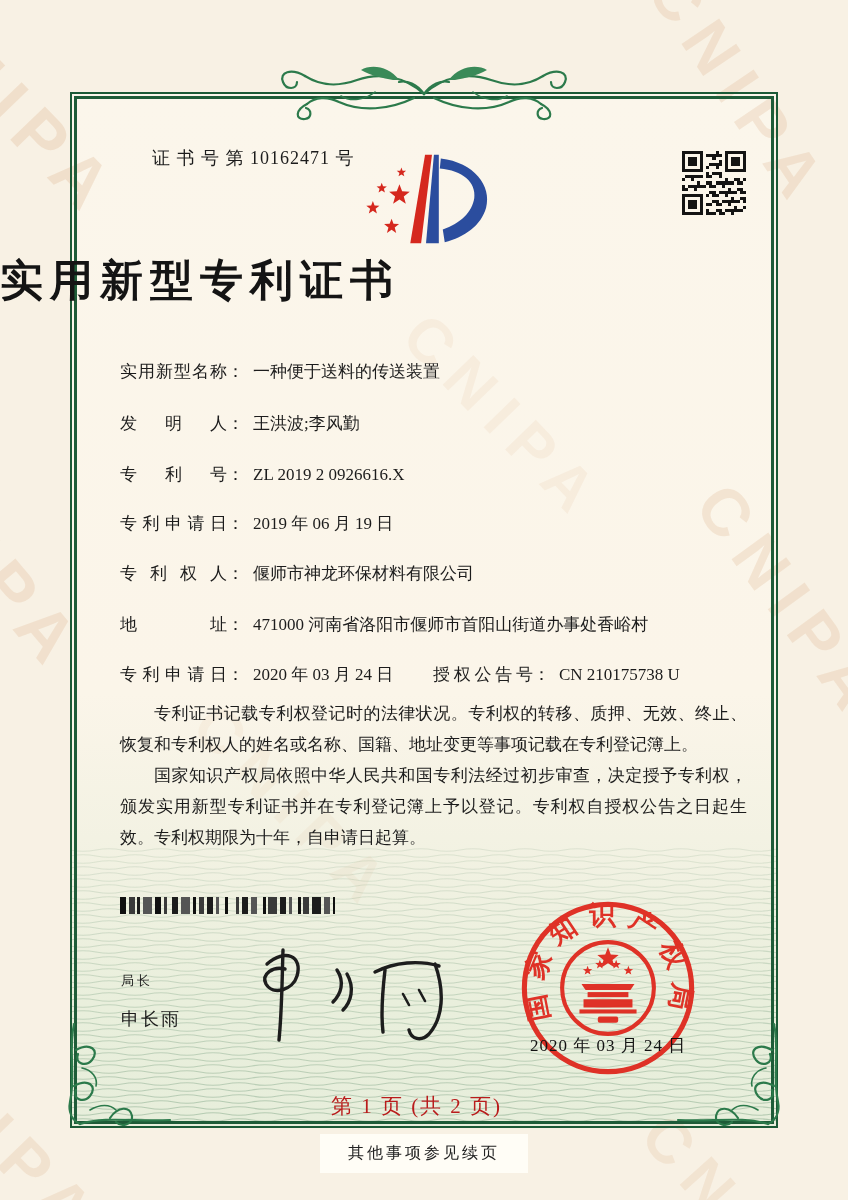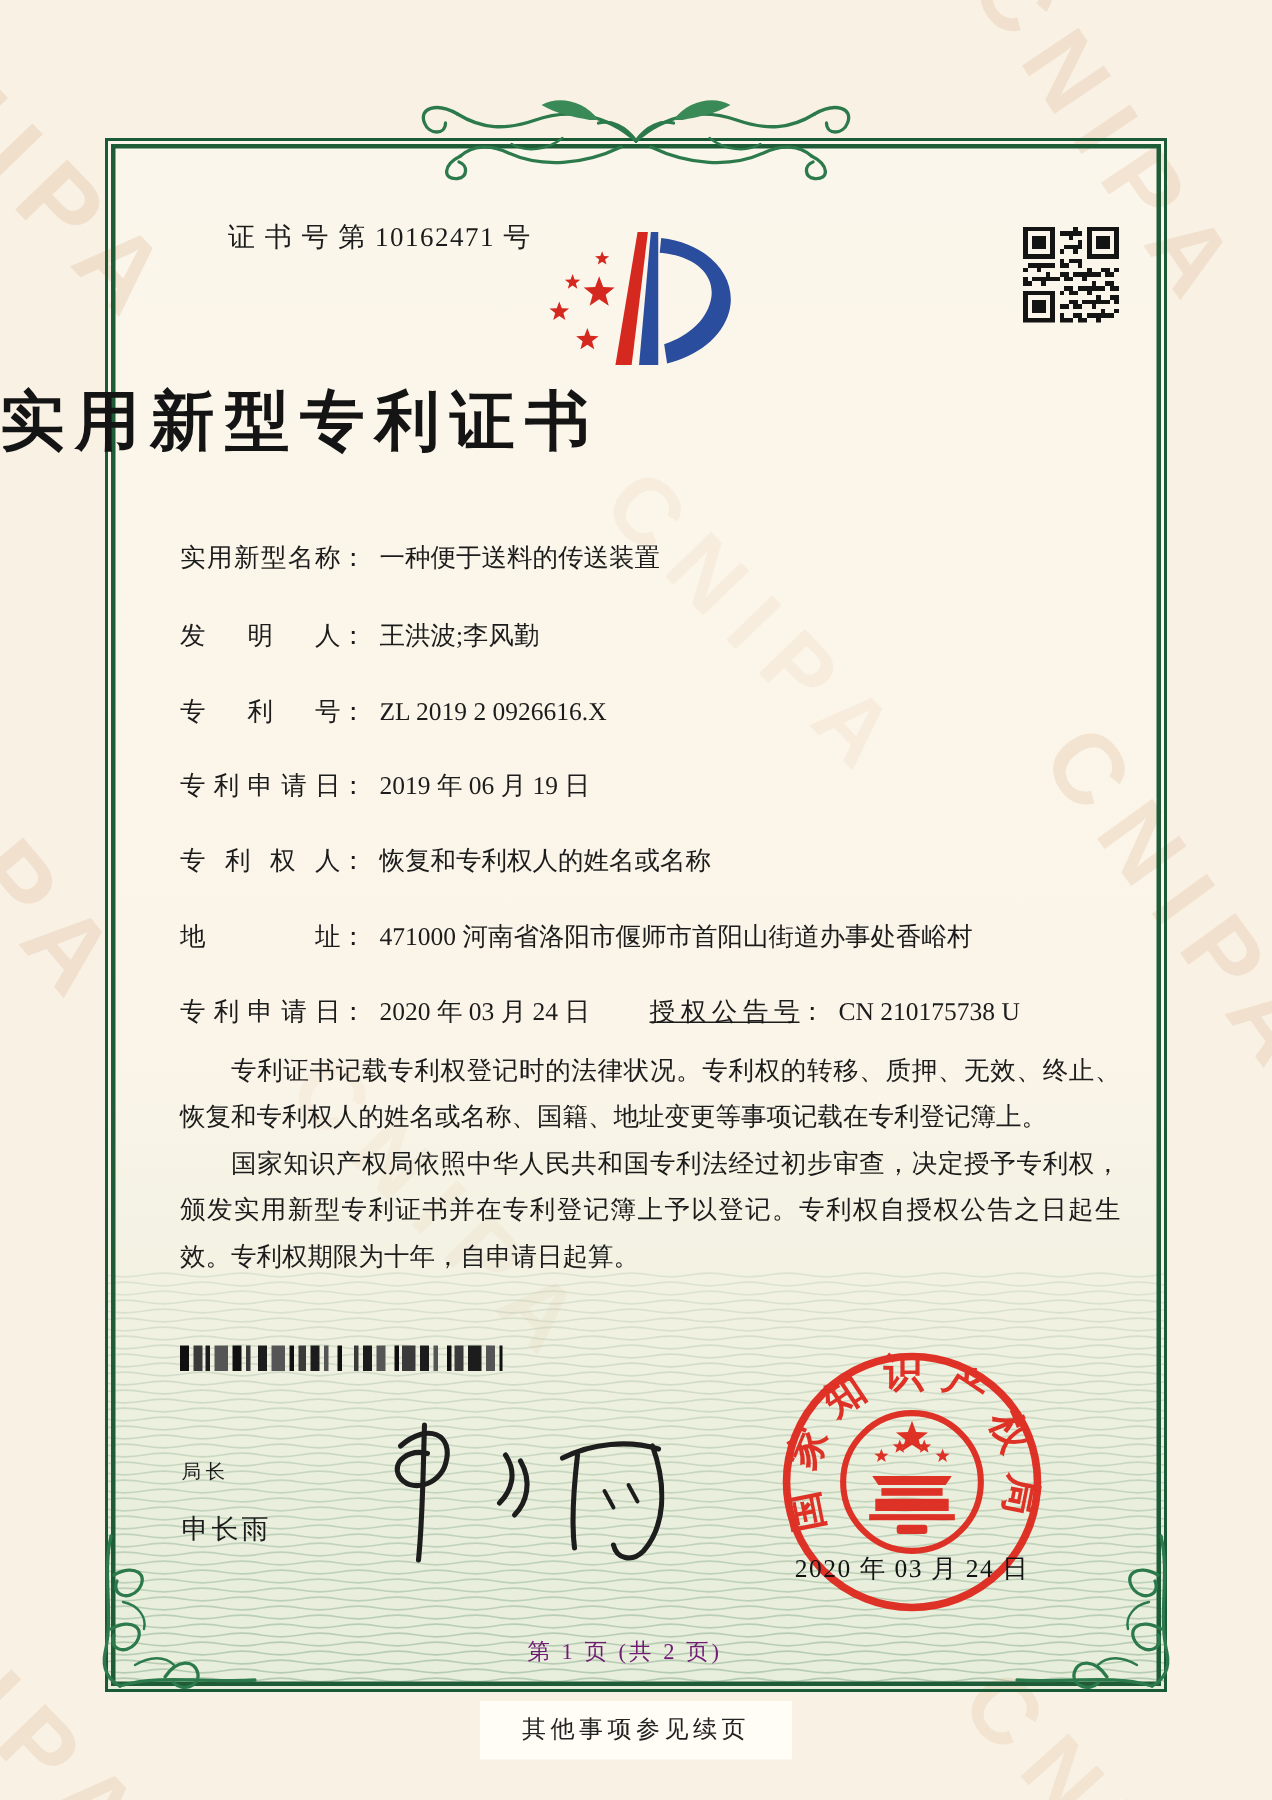--- a/index.html
+++ b/index.html
@@ -18,34 +18,34 @@
       border:2px solid #1b5a36;z-index:3;pointer-events:none;box-sizing:border-box;}
   .cert-border-inner{position:absolute;inset:2px;border:3px solid #1e5c38;}
   .flor{position:absolute;z-index:4;pointer-events:none;}
   .content{position:absolute;inset:0;z-index:5;}
   .abs{position:absolute;}
   .cert-no{left:118px;top:146px;font-size:18px;letter-spacing:1px;margin-left:34px;}
   .title{left:0;right:0;top:252px;margin:0;font-size:43px;
          font-weight:bold;letter-spacing:7px;color:#141414;}
   .frow{left:120px;width:632px;font-size:17px;white-space:nowrap;}
   .flabel{display:inline-block;width:107px;text-align:justify;text-align-last:justify;vertical-align:top;}
-  .flabel2{display:inline-block;width:100px;text-align:justify;text-align-last:justify;vertical-align:top;text-decoration:underline;}
+  .flabel2{display:inline-block;width:100px;text-align:justify;text-align-last:justify;vertical-align:top;}
   .colon{margin-right:9px;}
   .fpart2{position:absolute;left:313px;top:0;}
   .paras{left:120px;top:698px;width:627px;font-size:17px;line-height:31px;}
   .paras p{margin:0;text-indent:2em;text-align:justify;}
   .barcode{left:120px;top:897px;height:17px;display:flex;align-items:stretch;}
   .barcode div{height:100%;}
   .dir-label{left:121px;top:972px;font-size:13px;letter-spacing:3px;}
   .dir-name{left:121px;top:1007px;font-size:18px;letter-spacing:2px;}
   .signature{left:233px;top:944px;}
   .seal{left:506px;top:886px;}
   .seal-date{left:506px;top:1034px;width:204px;text-align:center;font-size:17px;
              letter-spacing:1px;color:#131313;z-index:7;}
-  .page-no{left:0;right:15px;top:1092px;text-align:center;font-size:15px;letter-spacing:2px;color:#701a75;}
+  .page-no{left:0;right:15px;top:1092px;text-align:center;font-size:21px;letter-spacing:2px;color:#b91c1c;}
   .note-wrap{left:0;right:0;top:1134px;text-align:center;}
   .note{display:inline-block;background:#fffdf6;padding:9px 28px;font-size:16px;letter-spacing:3px;color:#222;}
 </style>
 </head>
 <body>
 
 <div class="page">
 
   <div id="wms">
       <div class="wm" style="left: -60px; top: -25px; font-size: 70px; opacity: 0.22; transform: rotate(46deg);">CNIPA</div>
@@ -292,21 +292,21 @@
     <div class="abs frow" style="top:412px">
       <span class="flabel">发明人</span><span class="colon">：</span><span class="fvalue">王洪波;李风勤</span>
     </div>
     <div class="abs frow" style="top:463px">
       <span class="flabel">专利号</span><span class="colon">：</span><span class="fvalue">ZL 2019 2 0926616.X</span>
     </div>
     <div class="abs frow" style="top:512px">
       <span class="flabel">专利申请日</span><span class="colon">：</span><span class="fvalue">2019 年 06 月 19 日</span>
     </div>
     <div class="abs frow" style="top:562px">
-      <span class="flabel">专利权人</span><span class="colon">：</span><span class="fvalue">恢复和专利权人的姓名或名称</span>
+      <span class="flabel">专利权人</span><span class="colon">：</span><span class="fvalue">偃师市神龙环保材料有限公司</span>
     </div>
     <div class="abs frow" style="top:613px">
       <span class="flabel">地址</span><span class="colon">：</span><span class="fvalue">471000 河南省洛阳市偃师市首阳山街道办事处香峪村</span>
     </div>
     <div class="abs frow" style="top:663px">
       <span class="flabel">专利申请日</span><span class="colon">：</span><span class="fvalue">2020 年 03 月 24 日</span>
       <span class="fpart2"><span class="flabel2">授权公告号</span><span class="colon">：</span><span class="fvalue">CN 210175738 U</span></span>
     </div>
 
     <div class="abs paras">

